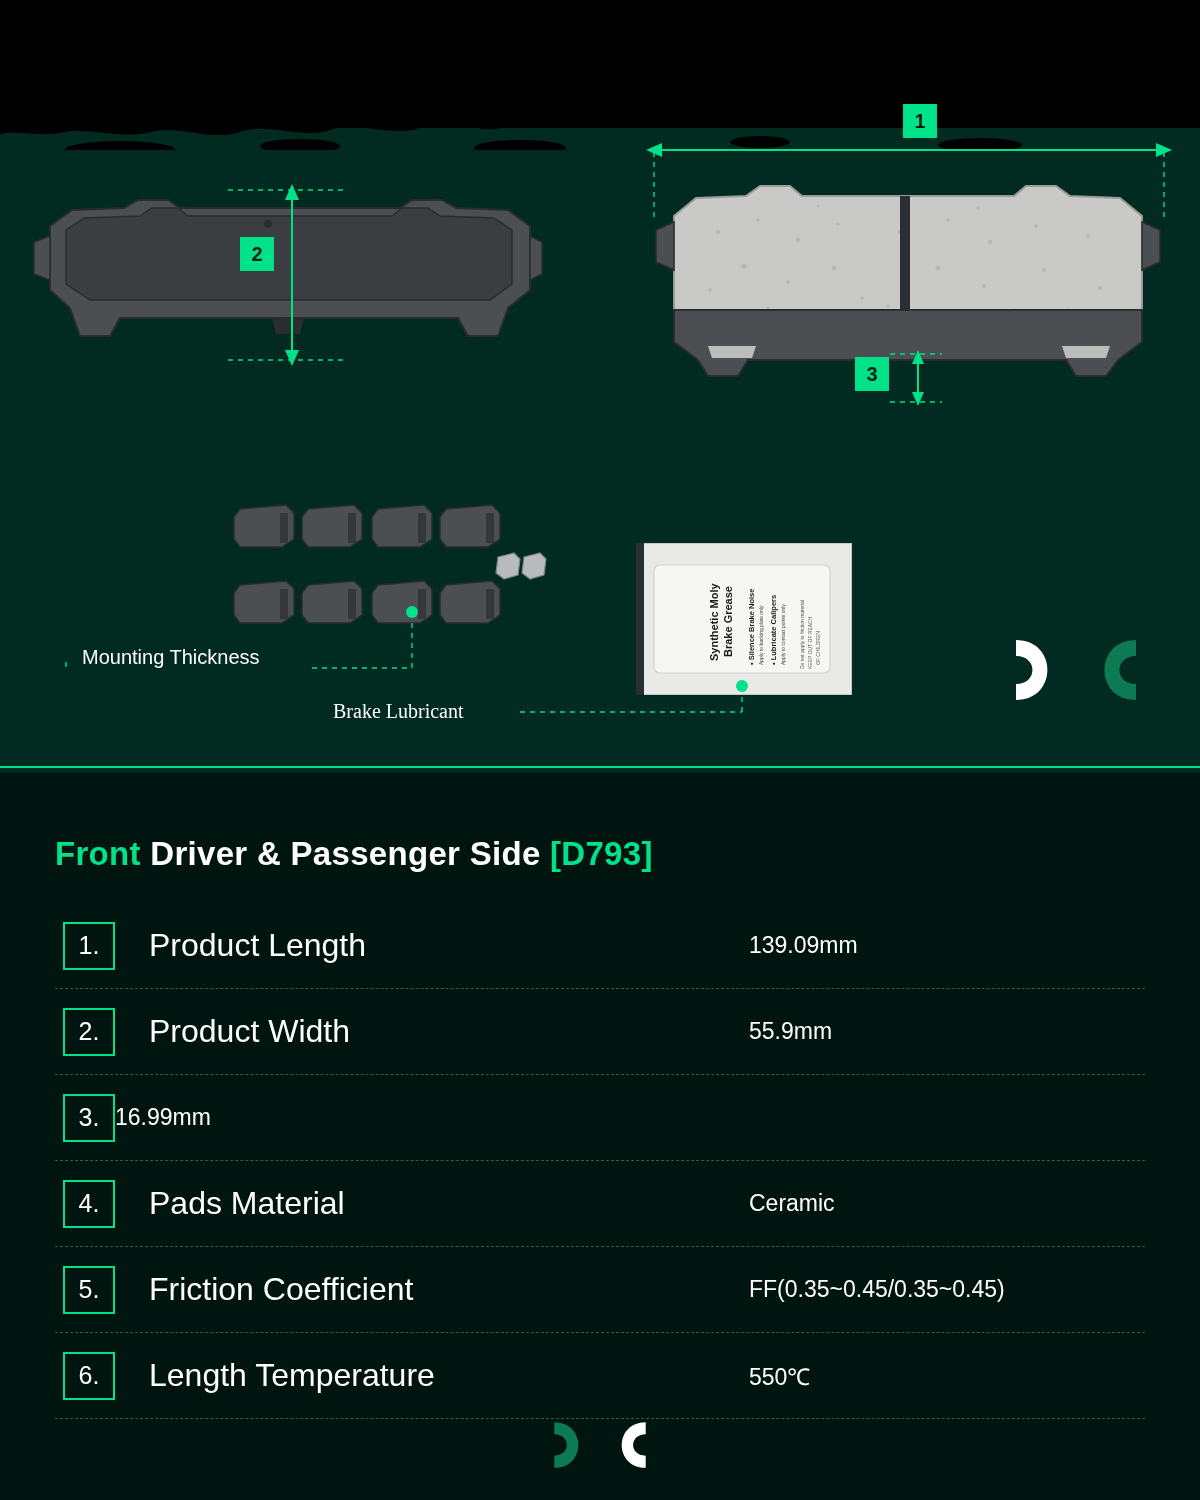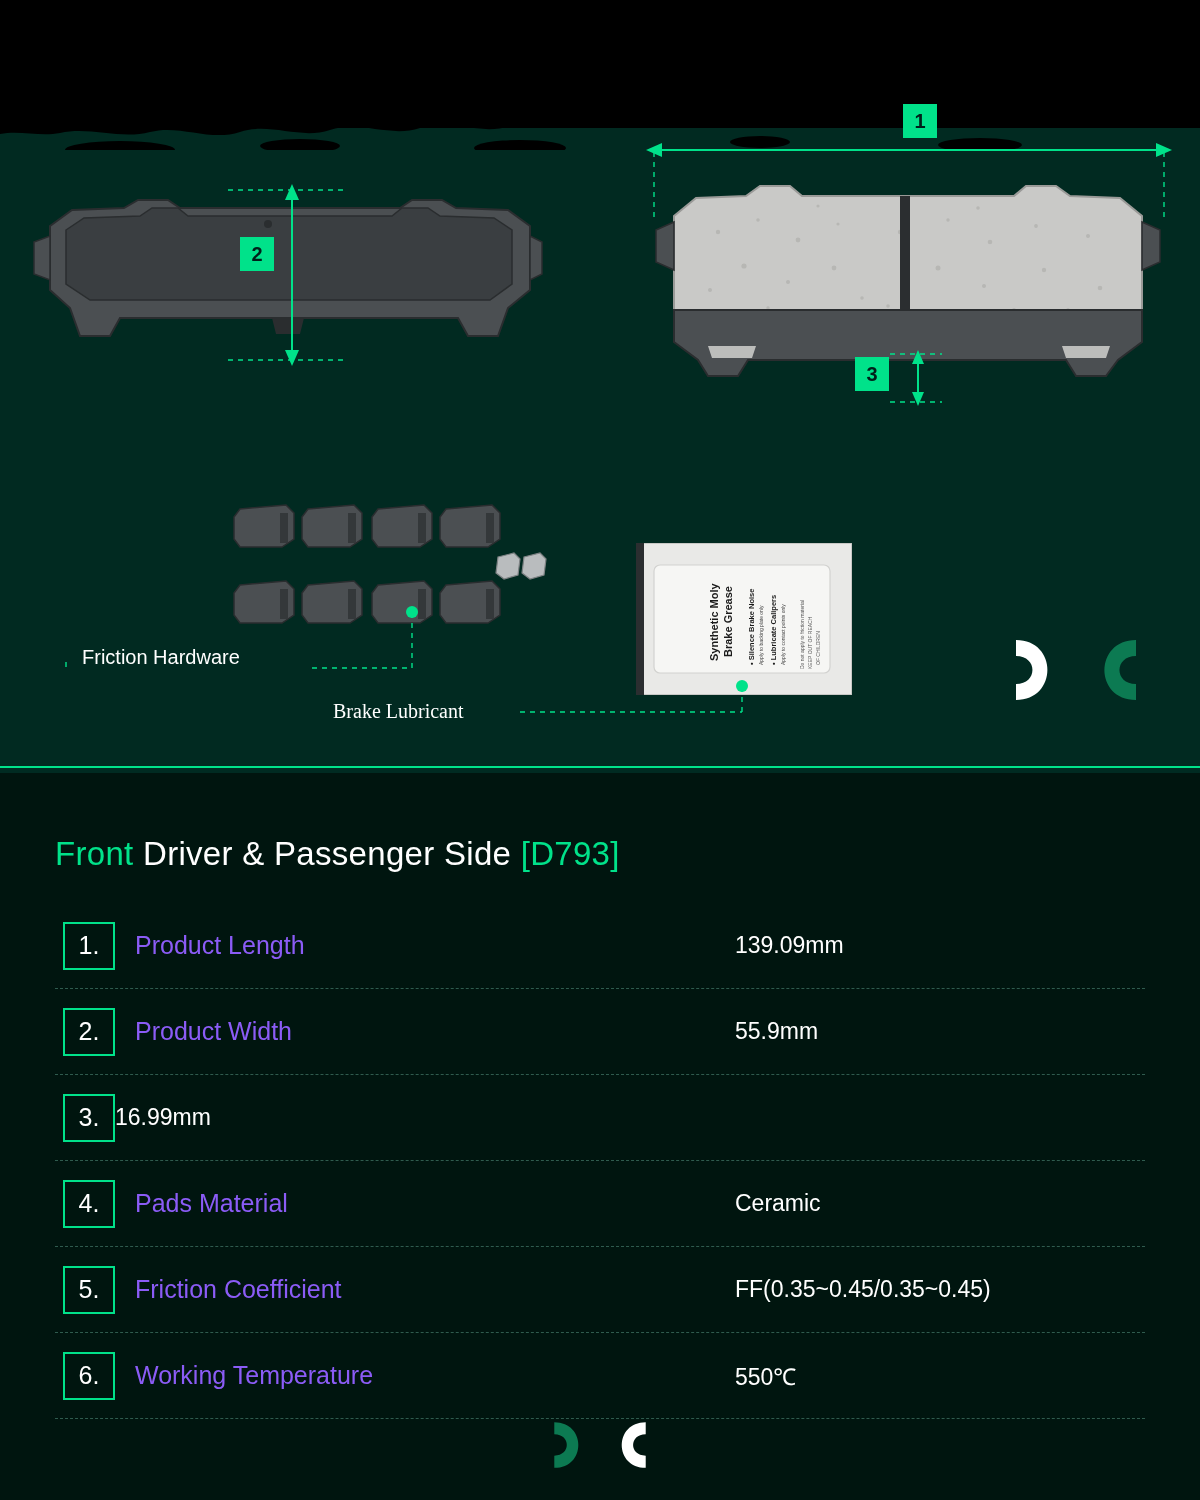--- a/index.html
+++ b/index.html
@@ -23,28 +23,28 @@
          width:34px;height:34px;display:flex;align-items:center;justify-content:center;}
 
   
   .lbl{position:absolute;color:#ffffff;font-size:20px;white-space:nowrap;}
 
   
   .logo{position:absolute;}
 
   
   .spec{position:absolute;left:0;top:773px;width:1200px;height:727px;background:#00150f;}
-  .spec-title{position:absolute;left:55px;top:62px;font-size:33px;font-weight:400;color:#ffffff;letter-spacing:.3px;}
+  .spec-title{position:absolute;left:55px;top:62px;font-size:33px;font-weight:700;color:#ffffff;letter-spacing:.3px;}
   .spec-title .g{color:#00e28a;}
   .rows{position:absolute;left:55px;top:130px;width:1090px;}
   .row{position:relative;height:85px;border-bottom:1px dashed #2f5b4e;display:flex;align-items:center;}
   .row:last-child{border-bottom:1px dashed #2f5b4e;}
   .num{width:48px;height:44px;border:2px solid #00e28a;color:#ffffff;font-size:25px;
        display:flex;align-items:center;justify-content:center;margin-left:8px;flex:none;}
-  .rname{margin-left:20px;color:#8b5cf6;font-size:25px;flex:none;width:600px;}
+  .rname{margin-left:34px;color:#ffffff;font-size:32px;flex:none;width:600px;}
   .rval{color:#ffffff;font-size:23px;font-weight:400;}
   .footer-logo{position:absolute;left:551px;top:640px;}
 </style>
 </head>
 <body>
 
 <div class="page">
 
   <div class="top-panel">
 
@@ -181,21 +181,21 @@
         <path d="M296,62 L312,58 L318,64 L316,80 L302,84 L294,78 Z"></path>
       </g>
     </svg>
 
     <svg style="position:absolute;left:60px;top:592px" width="360" height="80">
       <path class="dim-dash" d="M6,70 L6,78" fill="none"></path>
       <line class="dim-dash" x1="252" y1="76" x2="352" y2="76"></line>
       <line class="dim-dash" x1="352" y1="76" x2="352" y2="24"></line>
       <circle cx="352" cy="20" r="6" fill="#00e28a"></circle>
     </svg>
-    <div class="lbl" style="left:82px;top:646px;">Friction Hardware</div>
+    <div class="lbl" style="left:82px;top:646px;">Mounting Thickness</div>
 
     <div class="pad" style="left:636px;top:543px;">
       <svg width="216" height="152" viewBox="0 0 216 152">
         <rect x="0" y="0" width="216" height="152" fill="#e9e9e7" stroke="#bdbdbb" stroke-width="1.5"></rect>
         <rect x="0" y="0" width="8" height="152" fill="#2b2e30"></rect>
         <rect x="18" y="22" width="176" height="108" rx="6" fill="#f6f6f4" stroke="#d2d2d0" stroke-width="1.2"></rect>
         <g fill="#1a1a1a" font-family="Liberation Sans, sans-serif">
           <text transform="translate(82,118) rotate(-90)" font-size="11" font-weight="700">Synthetic Moly</text>
           <text transform="translate(96,114) rotate(-90)" font-size="11" font-weight="700">Brake Grease</text>
           <text transform="translate(118,122) rotate(-90)" font-size="7.5" font-weight="700">• Silence Brake Noise</text>
@@ -257,21 +257,21 @@
       </div>
 
       <div class="row">
         <div class="num">5.</div>
         <div class="rname">Friction Coefficient</div>
         <div class="rval">FF(0.35~0.45/0.35~0.45)</div>
       </div>
 
       <div class="row">
         <div class="num">6.</div>
-        <div class="rname">Working Temperature</div>
+        <div class="rname">Length Temperature</div>
         <div class="rval">550℃</div>
       </div>
 
     </div>
 
     <svg class="footer-logo" width="98" height="64" viewBox="0 0 128 84">
       <path d="M4,12 C46,12 46,72 4,72 L4,56 C26,56 26,28 4,28 Z" fill="#0c7a52"></path>
       <path d="M124,12 C82,12 82,72 124,72 L124,56 C102,56 102,28 124,28 Z" fill="#ffffff"></path>
     </svg>
   </div>

